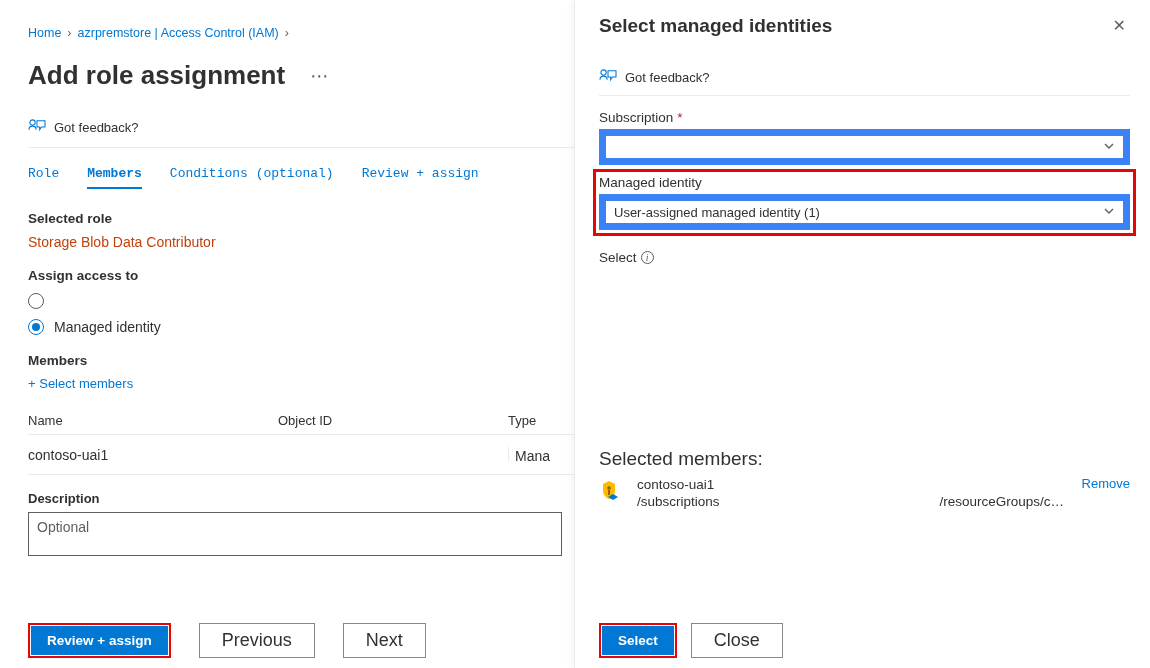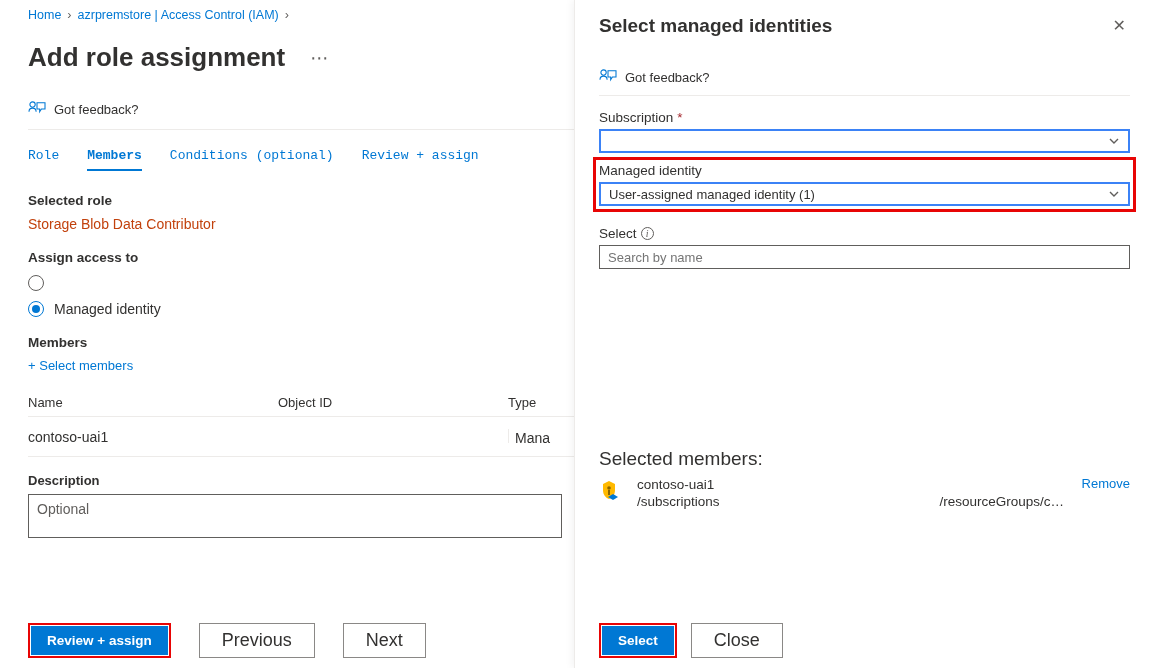--- a/index.html
+++ b/index.html
@@ -1,18 +1,18 @@
 <!DOCTYPE html>
 <html><head>
 <meta charset="utf-8">
 <style>
   * { box-sizing: border-box; }
   html, body { margin:0; padding:0; font-family: "Segoe UI", Arial, sans-serif; font-size:13px; color:#323130; background:#fff; }
   .page { width:1150px; height:668px; display:flex; position:relative; overflow:hidden; }
-  .left-pane { width:574px; padding:8px 0 0 28px; display:flex; flex-direction:column; }
+  .left-pane { width:574px; padding:26px 0 0 28px; display:flex; flex-direction:column; }
   .breadcrumb { font-size:12.5px; color:#605e5c; display:flex; align-items:center; gap:6px; flex-wrap:wrap; }
   .breadcrumb a { color:#0078d4; text-decoration:none; cursor:pointer; }
   .breadcrumb .chev { color:#605e5c; }
   .page-title-row { display:flex; align-items:center; gap:25px; margin-top:20px; }
   .page-title { font-size:26px; font-weight:600; margin:0; }
   .ellipsis { font-size:18px; color:#605e5c; cursor:pointer; letter-spacing:2px; }
   .feedback { display:flex; align-items:center; gap:8px; font-size:13px; color:#323130; margin-top:28px; padding-bottom:12px; cursor:pointer; }
   .divider { height:1px; background:#edebe9; margin-right:0; }
   .tabs { display:flex; gap:28px; margin-top:18px; }
   .tab { color:#0078d4; cursor:pointer; padding-bottom:6px;font-family:Liberation Mono, monospace; }
@@ -38,21 +38,21 @@
   .btn-secondary { background:#fff; color:#323130; border:1px solid #8a8886; font-size:18px; padding:6px 22px; cursor:pointer; }
   .red-box { border:2.5px solid #e80505; padding:1px; display:inline-block; }
 
   .right-pane { width:576px; border-left:1px solid #edebe9; box-shadow:-2px 0 8px rgba(0,0,0,.05); display:flex; flex-direction:column; padding:12px 20px 0 24px; position:relative; background:#fff; }
   .blade-title-row { display:flex; align-items:center; }
   .blade-title { font-size:19px; font-weight:600; flex:1; }
   .close-x { font-size:16px; color:#605e5c; cursor:pointer; padding:4px; }
   .r-divider { height:1px; background:#edebe9; }
   .field-label { font-size:13.5px; color:#323130; margin-top:14px; display:flex; align-items:center; gap:4px; }
   .req { color:#a4262c; }
-  .select-box { margin-top:4px; height:24px; border:2px solid #3b82f6; display:flex; align-items:center; padding:0 8px; position:relative; background:#fff; cursor:pointer; }
+  .select-box { margin-top:4px; height:36px; border:7px solid #3b82f6; display:flex; align-items:center; padding:0 8px; position:relative; background:#fff; cursor:pointer; }
   .select-box .chev-d { position:absolute; right:8px; top:4px; }
   .wide-red { border:3px solid #e80505; padding:3px 3px; margin-left:-6px; margin-right:-6px; }
   .search-input { margin-top:4px; height:24px; width:100%; border:1px solid #605e5c; padding:0 8px; font-size:13px; color:#605e5c; }
   .selected-block { margin-top:auto; position:absolute; left:24px; right:20px; top:448px; }
   .sel-label { font-size:19px; color:#323130; margin-bottom:6px; }
   .sel-row { display:flex; align-items:center; gap:10px; }
   .sel-texts { display:flex; flex-direction:column; font-size:13.5px; line-height:17px; flex:1; }
   .sel-remove { color:#0078d4; cursor:pointer; font-size:13px; align-self:flex-start; }
   .footer-right { position:absolute; bottom:10px; left:24px; display:flex; gap:14px; align-items:center; }
   svg { display:block; }
@@ -170,21 +170,20 @@
         <svg class="chev-d" width="12" height="12" viewBox="0 0 12 12">
             <path d="M2 4l4 4 4-4" fill="none" stroke="#605e5c" stroke-width="1.4"></path>
           </svg>
       </div>
     </div>
 
     <div class="field-label">
       <span>Select</span>
       <span class="info-ic">i</span>
     </div>
-    <input class="search-input" placeholder="Search by name" style="">
 
     <div class="selected-block">
       <div class="sel-label">Selected members:</div>
       <div class="sel-row">
         <svg width="28" height="28" viewBox="0 0 28 28">
           <path d="M10 2l6 3v6c0 5-3 8-6 9-3-1-6-4-6-9V5z" fill="#ffb900"></path>
           <circle cx="10" cy="9" r="1.8" fill="#8a6500"></circle>
           <path d="M10 11v5" stroke="#8a6500" stroke-width="2"></path>
           <path d="M14 15l5 3-5 3-5-3z" fill="#0078d4"></path>
         </svg>

